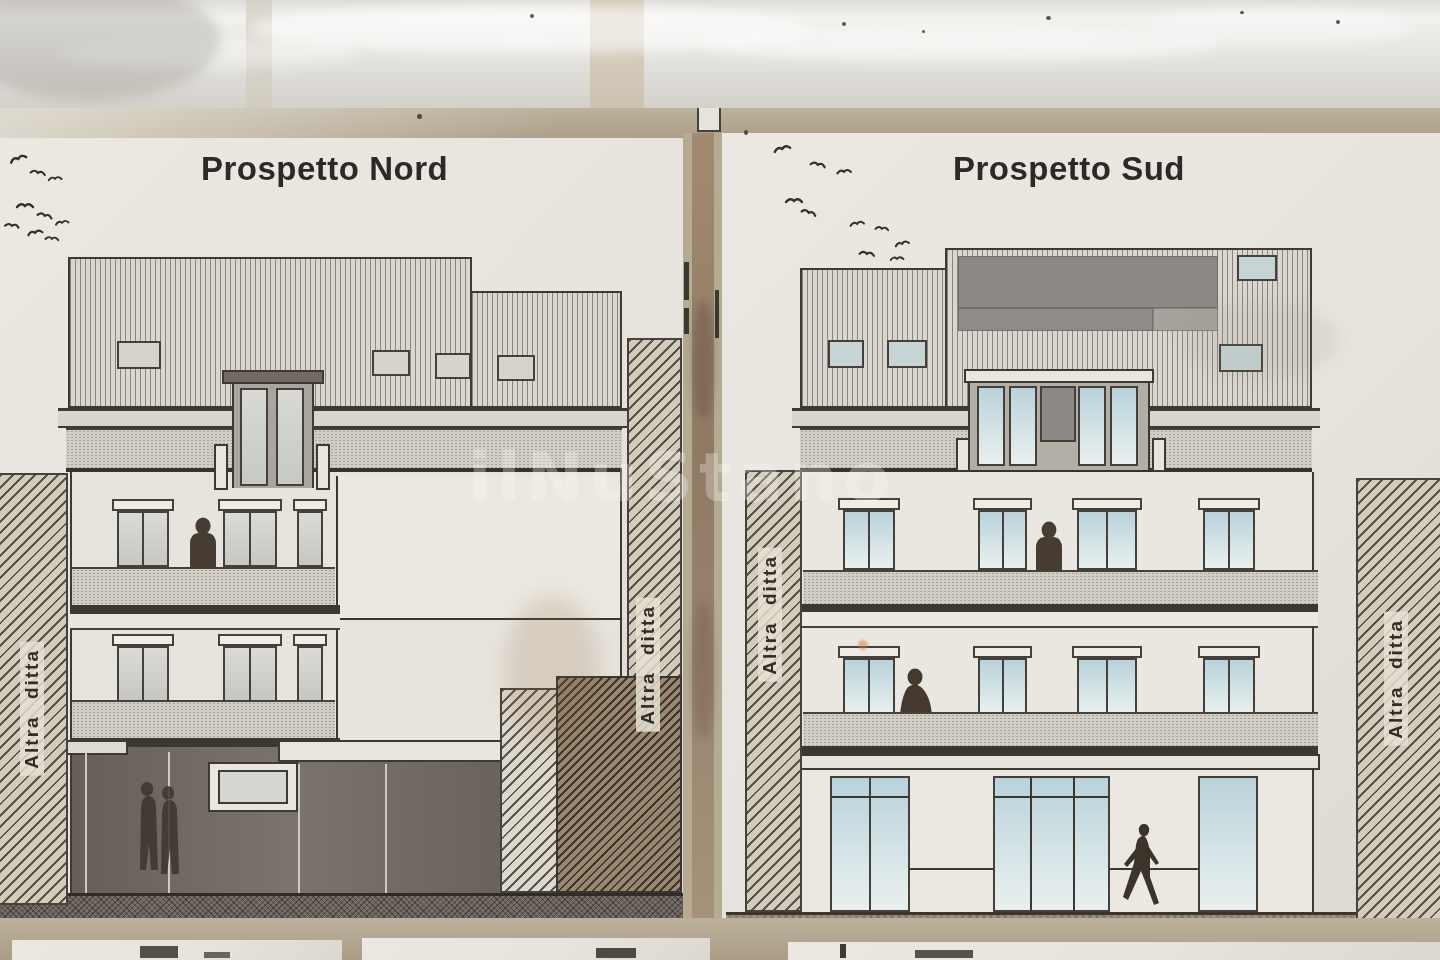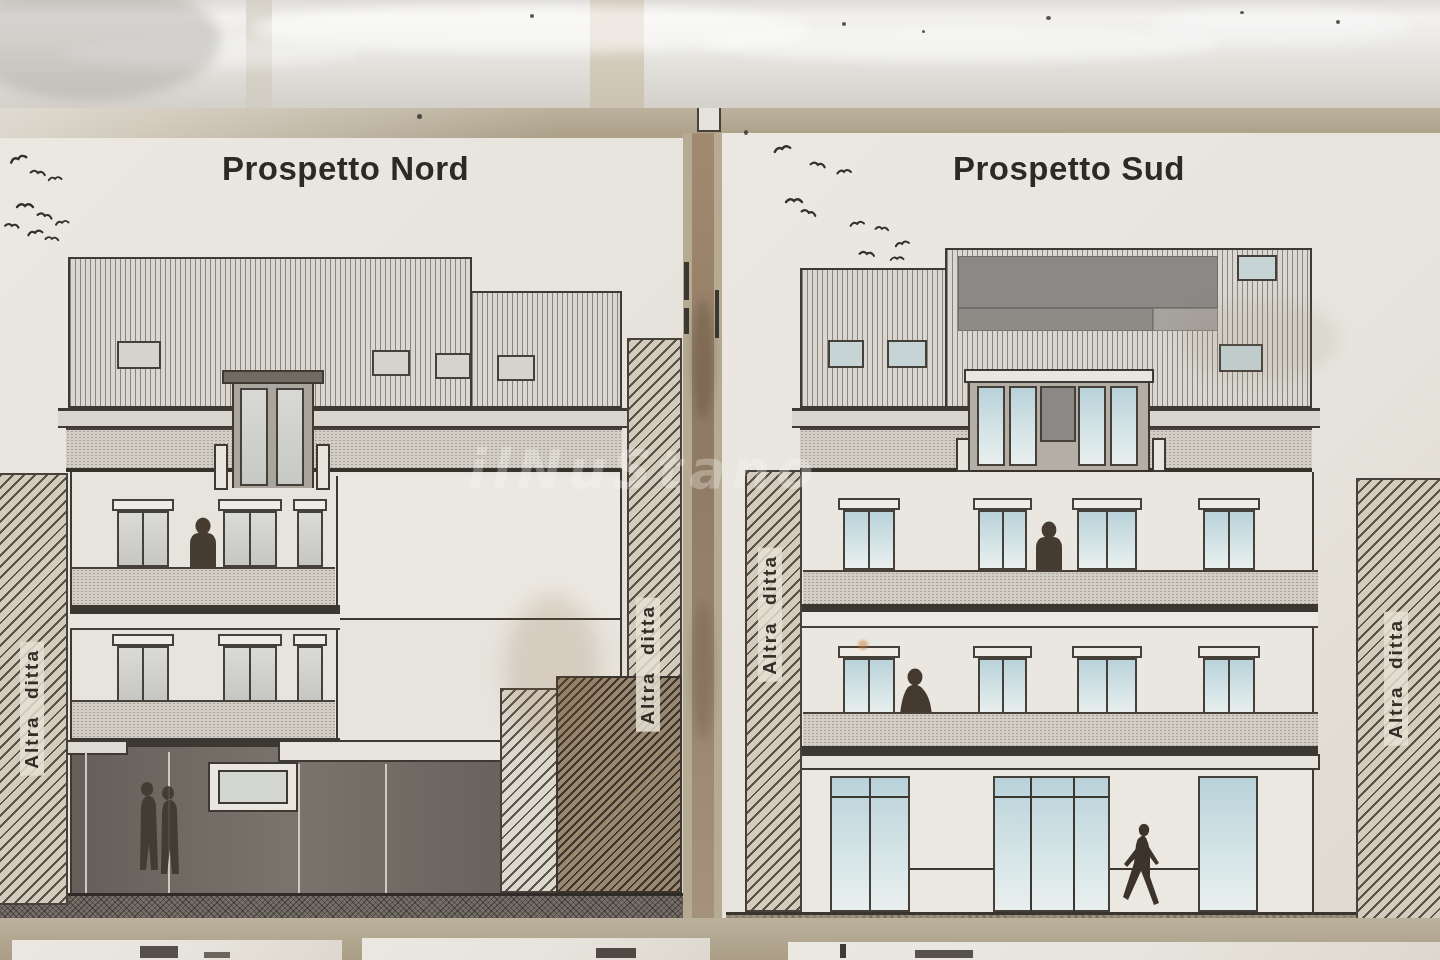--- a/index.html
+++ b/index.html
@@ -48,22 +48,22 @@
   .nomul::after { display:none; }
   .winn   { background:linear-gradient(180deg,#dadad6,#c6c6c2); }
   .wins   { background:linear-gradient(180deg,#b9d2da 0%,#dbe8e9 70%,#e9efee 100%); }
   .lintel { position:absolute; background:#efece5; border:2px solid #45413a; }
   .rwin   { position:absolute; border:2px solid #45403a; background:#d5d3cc; }
 
   .title  { font-size:33px; font-weight:bold; color:#2c2a27; letter-spacing:.5px; white-space:nowrap; }
   .label-vert { position:absolute; writing-mode:vertical-rl; transform:rotate(180deg);
                 font-size:19px; font-weight:bold; color:#312d27; letter-spacing:2px; word-spacing:9px;
                 background:rgba(230,224,212,.85); padding:7px 1px; white-space:nowrap; }
-  .watermark { font-size:54px; font-weight:bold; letter-spacing:6px; color:rgba(252,250,246,.30);
-               font-family:"DejaVu Sans", sans-serif; white-space:nowrap;font-style:italic; }
+  .watermark { font-size:68px; font-weight:bold; letter-spacing:6px; color:rgba(252,250,246,.30);
+               font-family:"DejaVu Sans", sans-serif; white-space:nowrap; }
   .fig  { position:absolute; }
   .blur { filter:blur(.7px); }
   .stain{ position:absolute; border-radius:50%; }
   svg   { display:block; }
 </style>
 </head>
 <body>
 
 <div class="scene">
 
@@ -160,21 +160,21 @@
     <div class="t" style="left:316px;top:444px;width:14px;height:46px;background:#e8e5de;border:2px solid #3e3a33"></div>
 
     <div class="t gndtex" style="left:0;top:893px;width:683px;height:25px"></div>
 
     <div class="t hatch" style="left:0;top:473px;width:68px;height:432px;border-left:none"></div>
     <div class="t hatch" style="left:627px;top:338px;width:55px;height:555px"></div>
     <div class="t hatchd" style="left:556px;top:676px;width:126px;height:217px"></div>
     <span class="label-vert" style="left:20px;top:642px">Altra ditta</span>
     <span class="label-vert" style="left:636px;top:598px">Altra ditta</span>
 
-    <div class="t title" style="left:222px;top:150px">Prospetto Nord</div>
+    <div class="t title" style="left:201px;top:150px">Prospetto Nord</div>
     <div class="fig" style="left:2px;top:146px">
       <svg width="85" height="100" viewBox="0 0 85 100" stroke="#332f29" stroke-width="2.4" fill="none" stroke-linecap="round">
         <path d="M-8 2 Q-4 -3 0 1 Q4 -3 8 2" transform="translate(16 12) rotate(-20)"></path>
         <path d="M-8 2 Q-4 -3 0 1 Q4 -3 8 2" transform="translate(36 26) rotate(10) scale(.9)"></path>
         <path d="M-8 2 Q-4 -3 0 1 Q4 -3 8 2" transform="translate(53 32) rotate(-5) scale(.8)"></path>
         <path d="M-8 2 Q-4 -3 0 1 Q4 -3 8 2" transform="translate(23 59)"></path>
         <path d="M-8 2 Q-4 -3 0 1 Q4 -3 8 2" transform="translate(43 69) rotate(15) scale(.9)"></path>
         <path d="M-8 2 Q-4 -3 0 1 Q4 -3 8 2" transform="translate(60 76) rotate(-10) scale(.8)"></path>
         <path d="M-8 2 Q-4 -3 0 1 Q4 -3 8 2" transform="translate(10 79) rotate(8) scale(.85)"></path>
         <path d="M-8 2 Q-4 -3 0 1 Q4 -3 8 2" transform="translate(33 86) rotate(-12) scale(.9)"></path>

